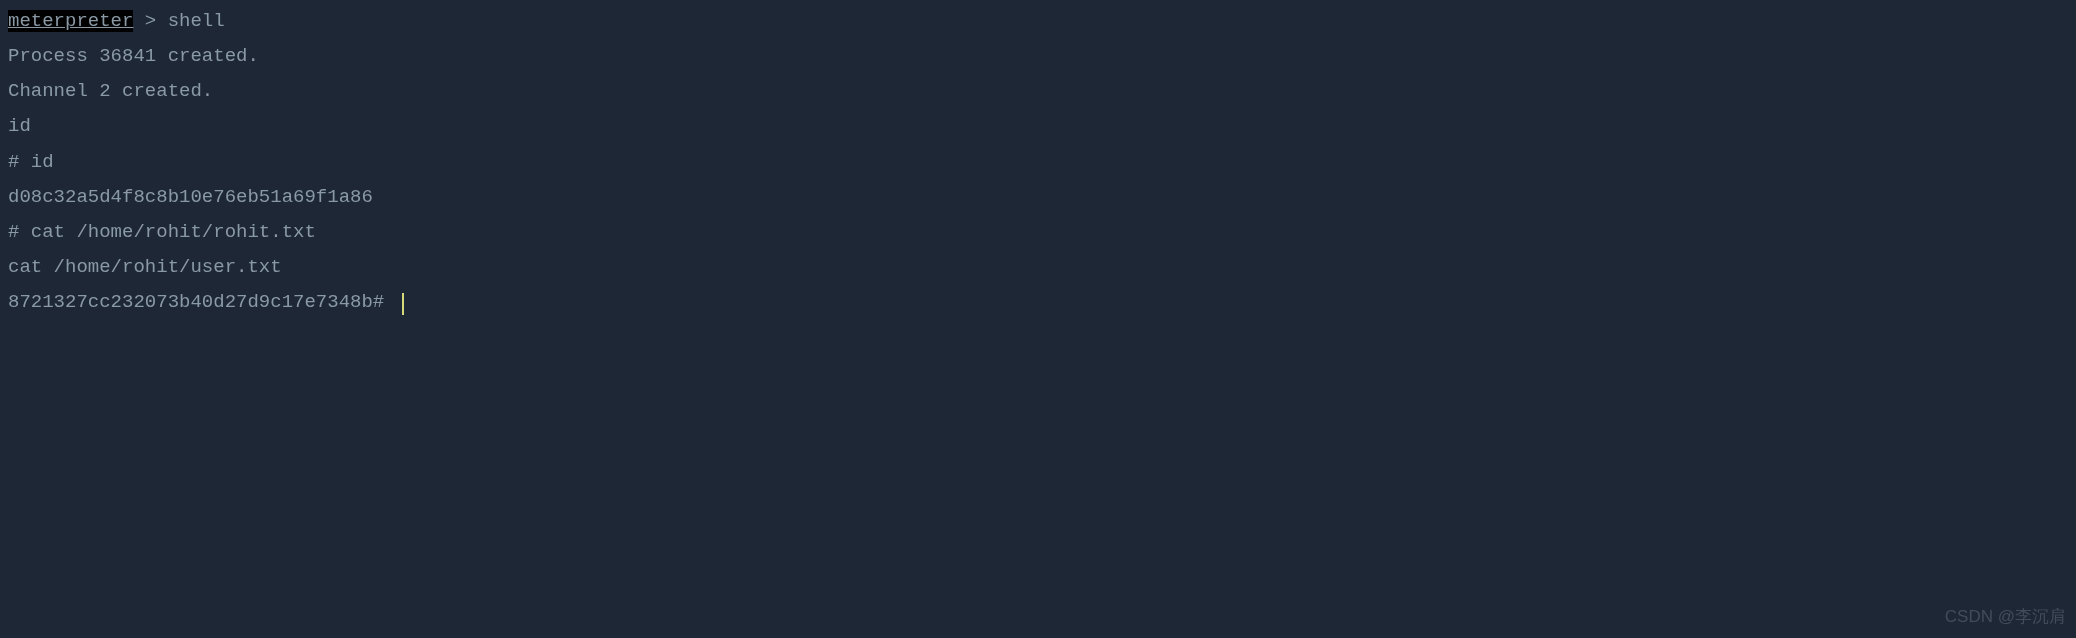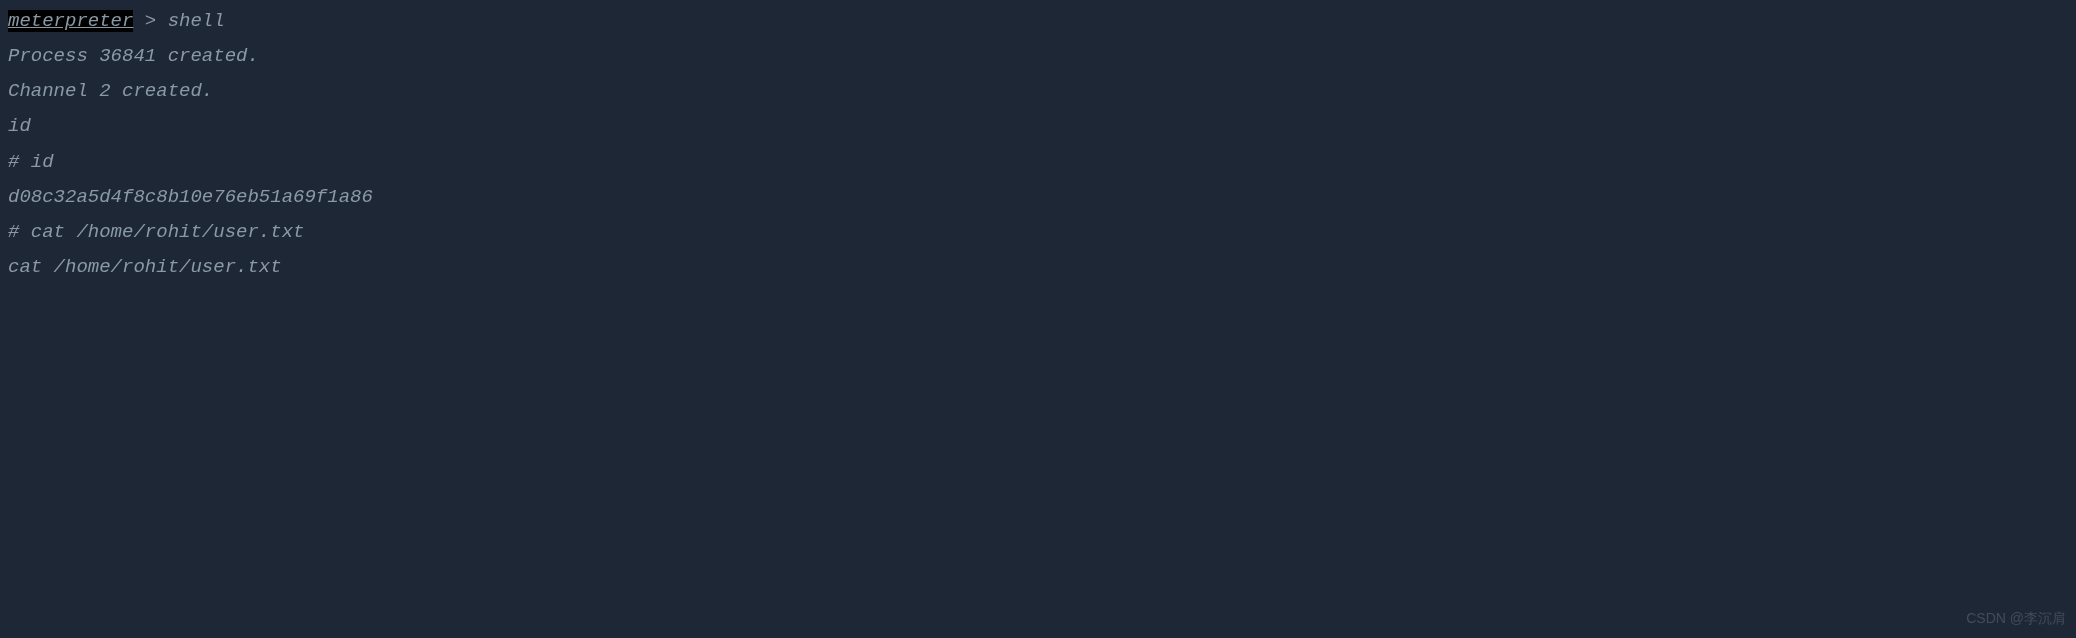--- a/index.html
+++ b/index.html
@@ -14,54 +14,54 @@
       font-size: 19px;
       line-height: 1.85;
       padding: 4px 8px;
       width: 2076px;
       height: 638px;
       overflow: hidden;
       position: relative;
     }
     .terminal-line {
       white-space: pre;
-      font-style: italic;
     }
     .prompt-underline {
       text-decoration: underline;
       background-color: #000000;
       color: #8a99a6;
     }
     .cursor {
       display: inline-block;
       width: 2px;
       height: 22px;
       background-color: #d4d97a;
       vertical-align: text-bottom;
       margin-left: 6px;
       position: relative;
       top: 2px;
     }
     .watermark {
       position: absolute;
       bottom: 6px;
       right: 10px;
-      font-size: 14px;
+      font-size: 17px;
       color: #5a6572;
       font-family: sans-serif;
       opacity: 0.6;
     }
   </style>
 </head>
 <body>
 
 <div>
   <div class="terminal-line"><span class="prompt-underline">meterpreter</span><span> &gt; </span><span>shell</span></div>
   <div class="terminal-line">Process 36841 created.</div>
   <div class="terminal-line">Channel 2 created.</div>
   <div class="terminal-line">id</div>
   <div class="terminal-line"># id</div>
   <div class="terminal-line">d08c32a5d4f8c8b10e76eb51a69f1a86</div>
-  <div class="terminal-line"># cat /home/rohit/user.txt</div>
+  <div class="terminal-line"># cat /home/rohit/rohit.txt</div>
   <div class="terminal-line">cat /home/rohit/user.txt</div>
+  <div class="terminal-line"><span>8721327cc232073b40d27d9c17e7348b# </span><span class="cursor"></span></div>
 </div>
 
 <div class="watermark">CSDN @李沉肩</div>
 
 </body></html>

